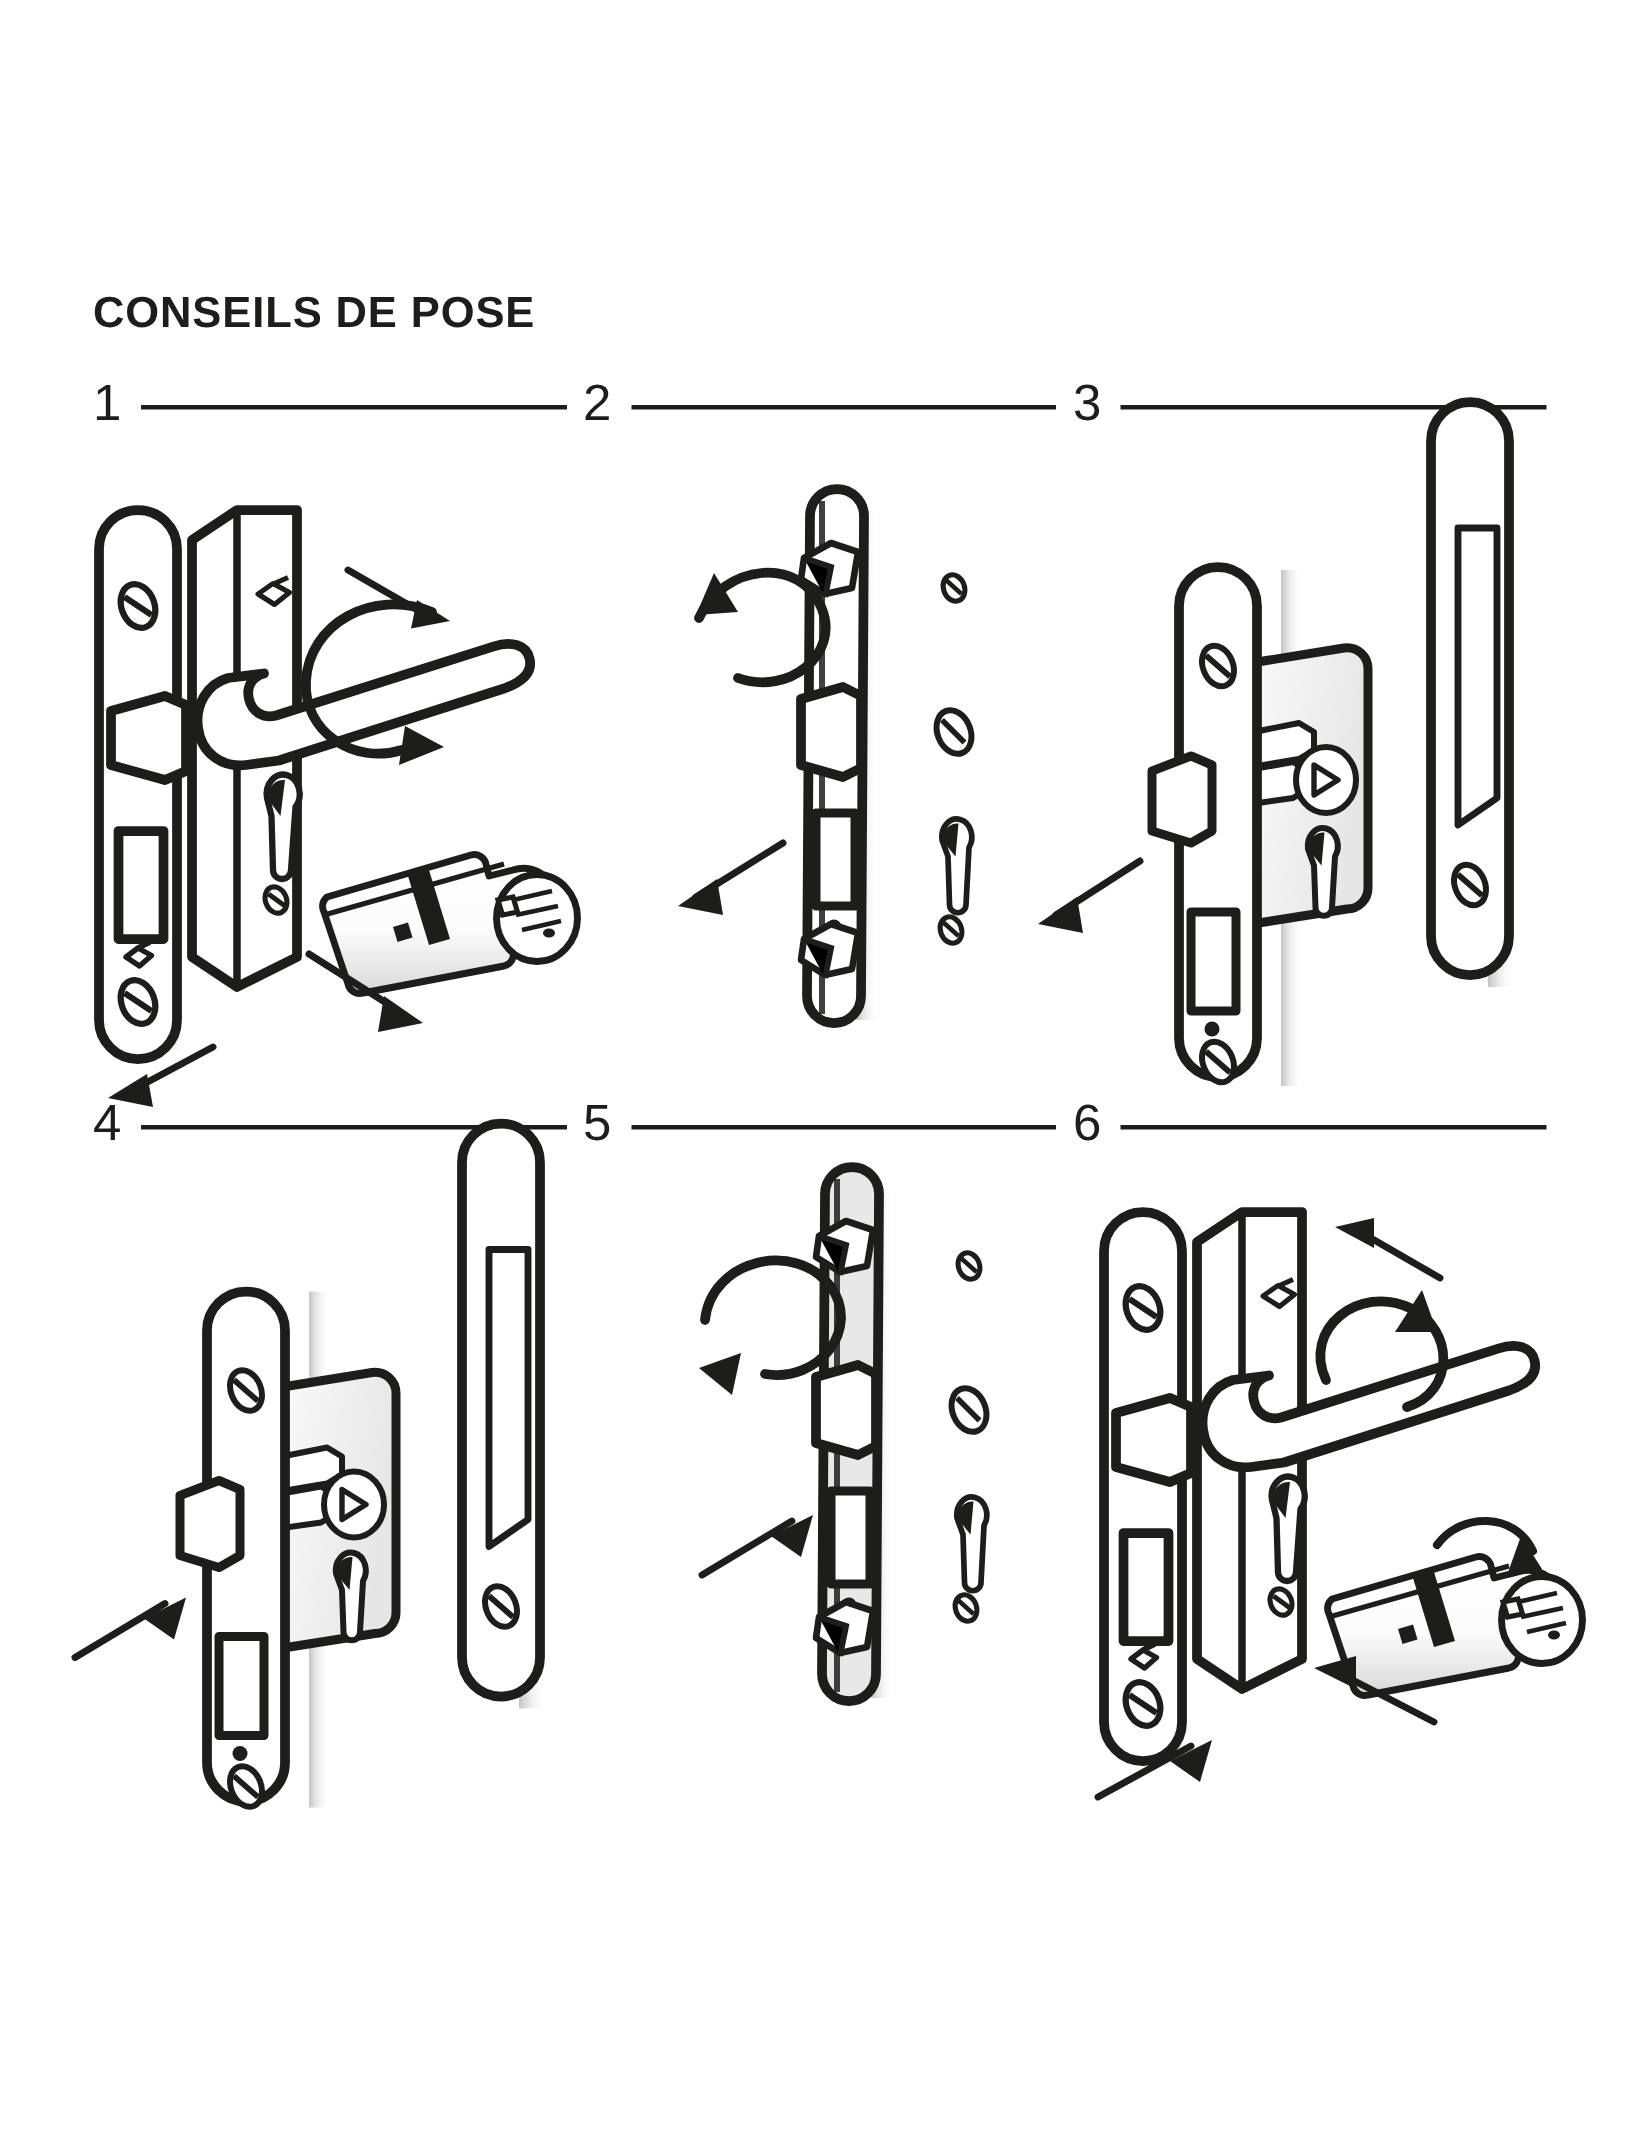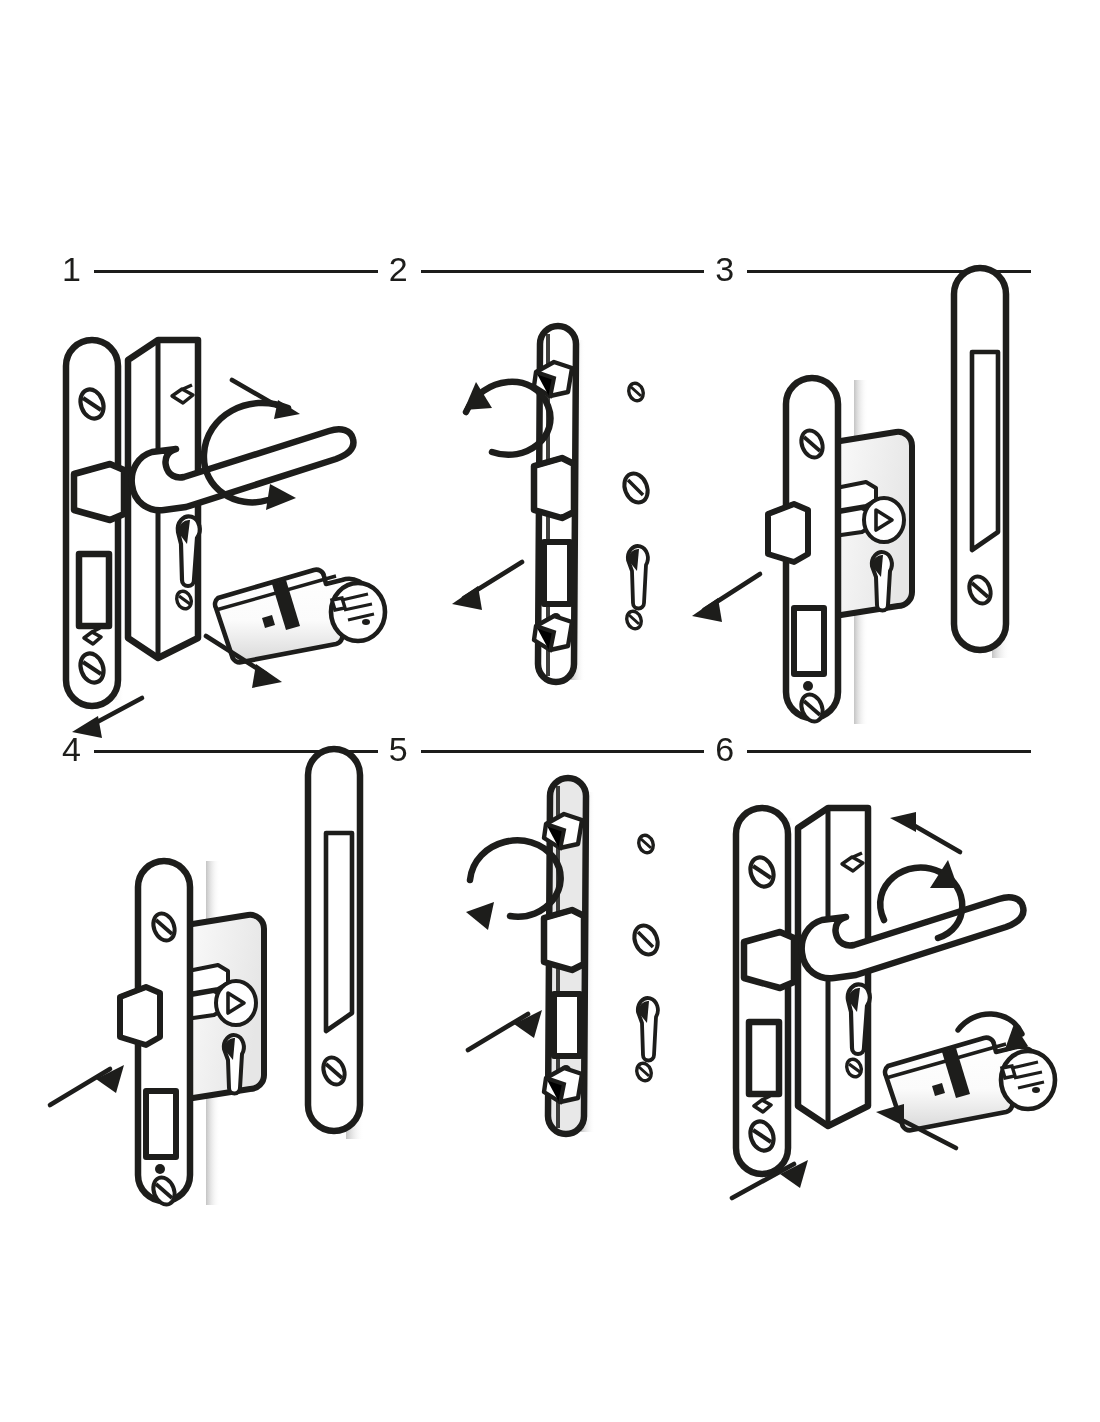--- a/index.html
+++ b/index.html
@@ -73,20 +73,21 @@
   #figure-step-3 { left: 690px; top: 268px; }
   #figure-step-4 { left: 34px;  top: 745px; }
   #figure-step-5 { left: 446px; top: 772px; }
   #figure-step-6 { left: 716px; top: 768px; }
 </style>
 </head>
 <body>
 
 <div id="sheet">
 
+  <div class="page-title">CONSEILS DE POSE</div>
 
   <div class="divider-row" id="divider-row-top">
     <span class="step-number">1</span>
     <span class="rule"></span>
     <span class="step-number">2</span>
     <span class="rule"></span>
     <span class="step-number">3</span>
     <span class="rule"></span>
   </div>
 

